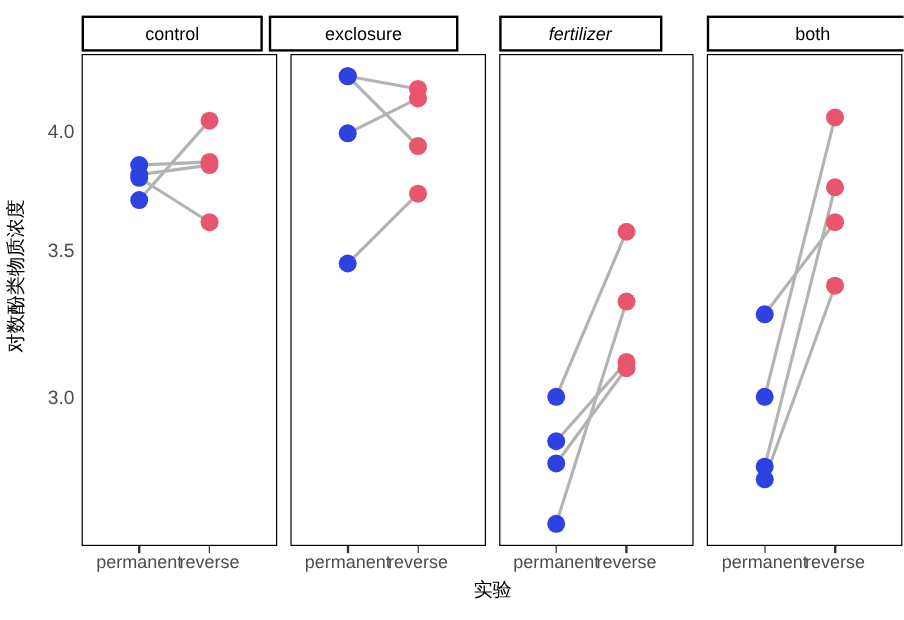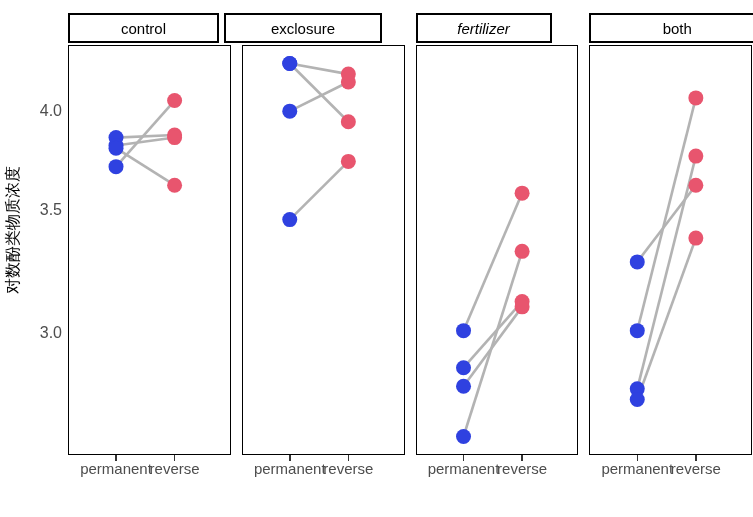--- a/index.html
+++ b/index.html
@@ -251,15 +251,16 @@
         <circle cx="695.85125" cy="156.0967741935484" r="7.5" fill="#e8556e"></circle>
         <circle cx="637.26125" cy="399.4516129032258" r="7.5" fill="#2f41e0"></circle>
         <circle cx="695.85125" cy="238.0967741935484" r="7.5" fill="#e8556e"></circle>
       </svg>
       <div class="x-tick-mark" style="left: 636.511px;"></div>
       <div class="x-tick-label" style="left: 637.261px;">permanent</div>
       <div class="x-tick-mark" style="left: 695.101px;"></div>
       <div class="x-tick-label" style="left: 695.851px;">reverse</div>
     </div>
 
+  <div id="x-axis-title">实验</div>
 
 
 </div>
 
 </body></html>

